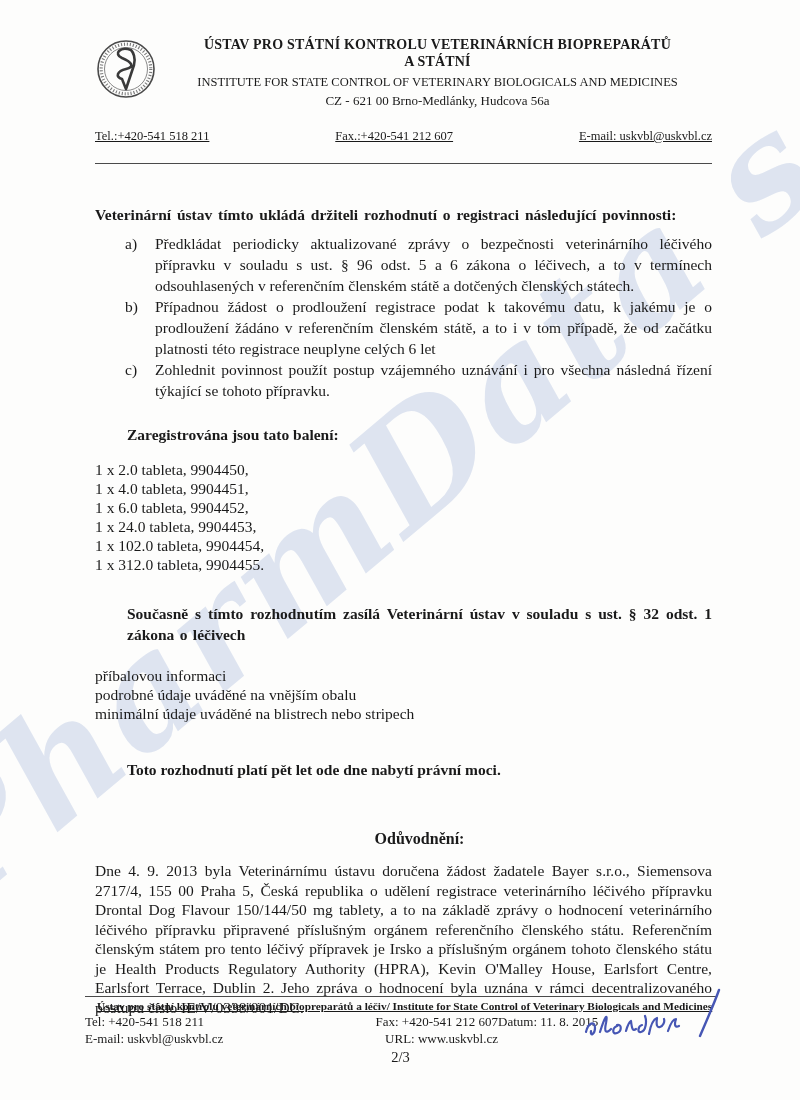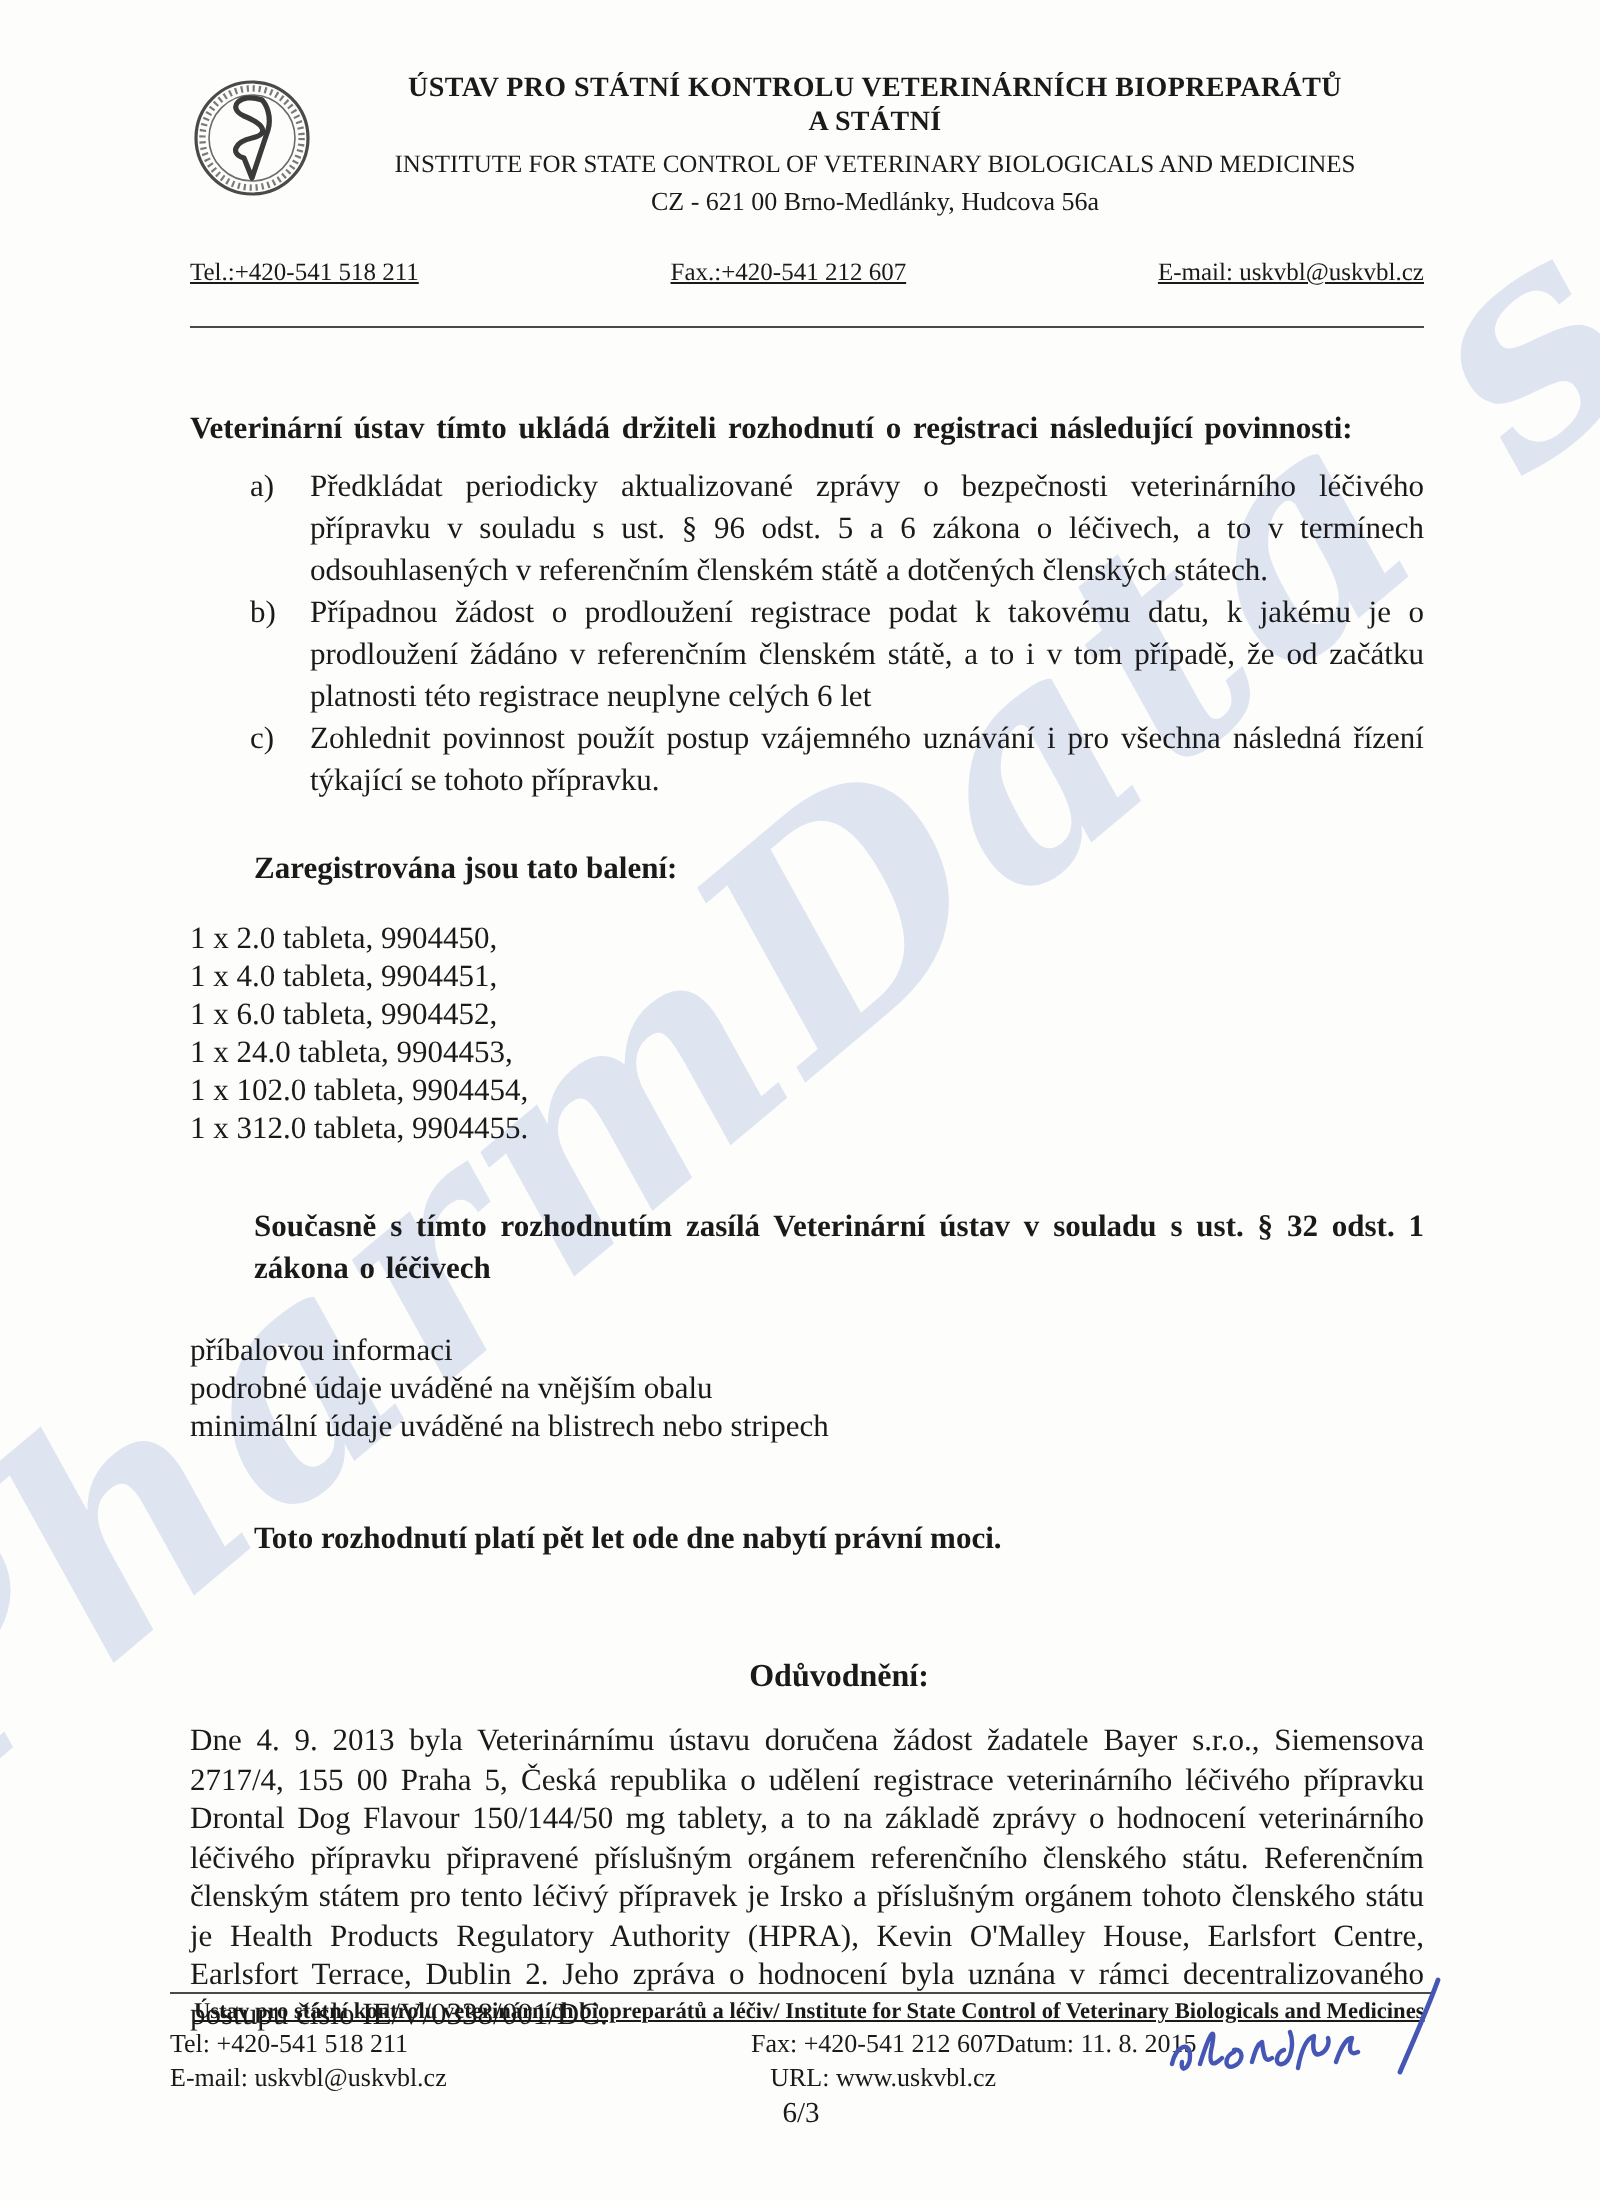--- a/index.html
+++ b/index.html
@@ -149,21 +149,21 @@
     <div class="footer-row">
       <span class="fcol1">Tel: +420-541 518 211</span>
       <span class="fcol2">Fax: +420-541 212 607</span>
       <span class="fcol3">Datum: 11. 8. 2015</span>
     </div>
     <div class="footer-row">
       <span class="fcol1">E-mail: uskvbl@uskvbl.cz</span>
       <span class="fcol2">URL: www.uskvbl.cz</span>
       <span class="fcol3"></span>
     </div>
-    <div class="page-number">6/3</div>
+    <div class="page-number">2/3</div>
   </div>
 
   <div class="signature">
     <svg width="160" height="70" viewBox="0 0 160 70">
       <path d="M8 44 c2 -9 9 -12 9 -4 c0 6 -5 9 -4 3 m9 1 c5 -16 8 -20 6 -9 c-2 9 0 11 5 6 m6 -3 c-5 2 -5 9 0 7 c5 -2 5 -9 0 -8 m9 6 c2 -7 3 -9 5 -10 c1 9 2 10 5 8 m6 -4 c-4 1 -5 8 -1 7 c5 -1 6 -11 4 -16 m4 18 c2 -11 5 -15 8 -16 c-1 7 0 10 3 9 c3 -1 5 -5 4 -8 m4 12 c3 -9 6 -12 8 -12 c-2 6 -1 9 3 7" fill="none" stroke="#4656b4" stroke-width="2.2" stroke-linecap="round" stroke-linejoin="round"></path>
       <path d="M122 48 C128 34 136 16 141 2" fill="none" stroke="#4656b4" stroke-width="2.4" stroke-linecap="round"></path>
     </svg>
   </div>
 
 </div>

